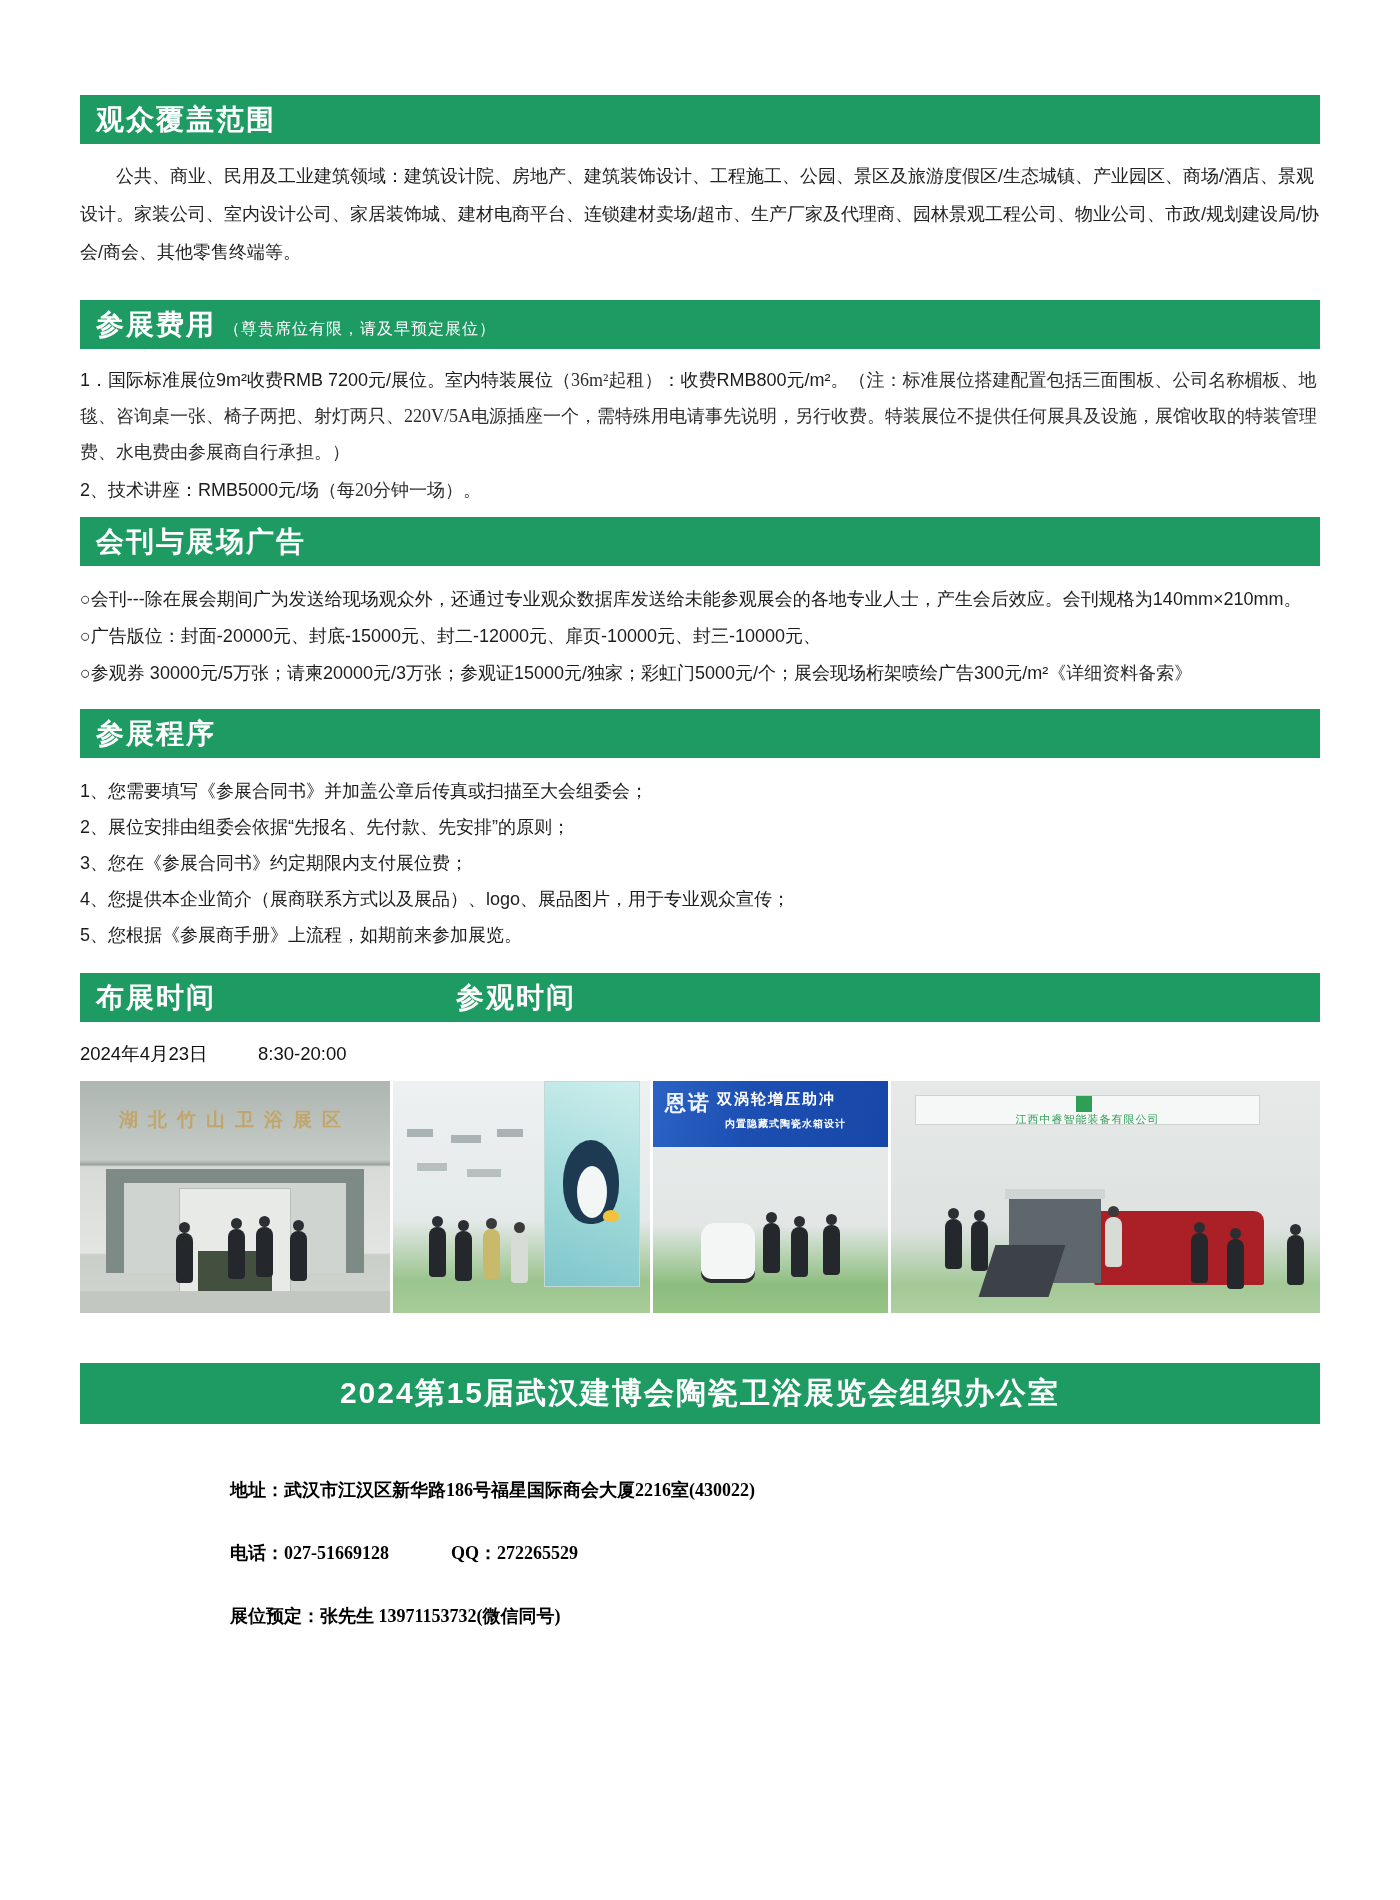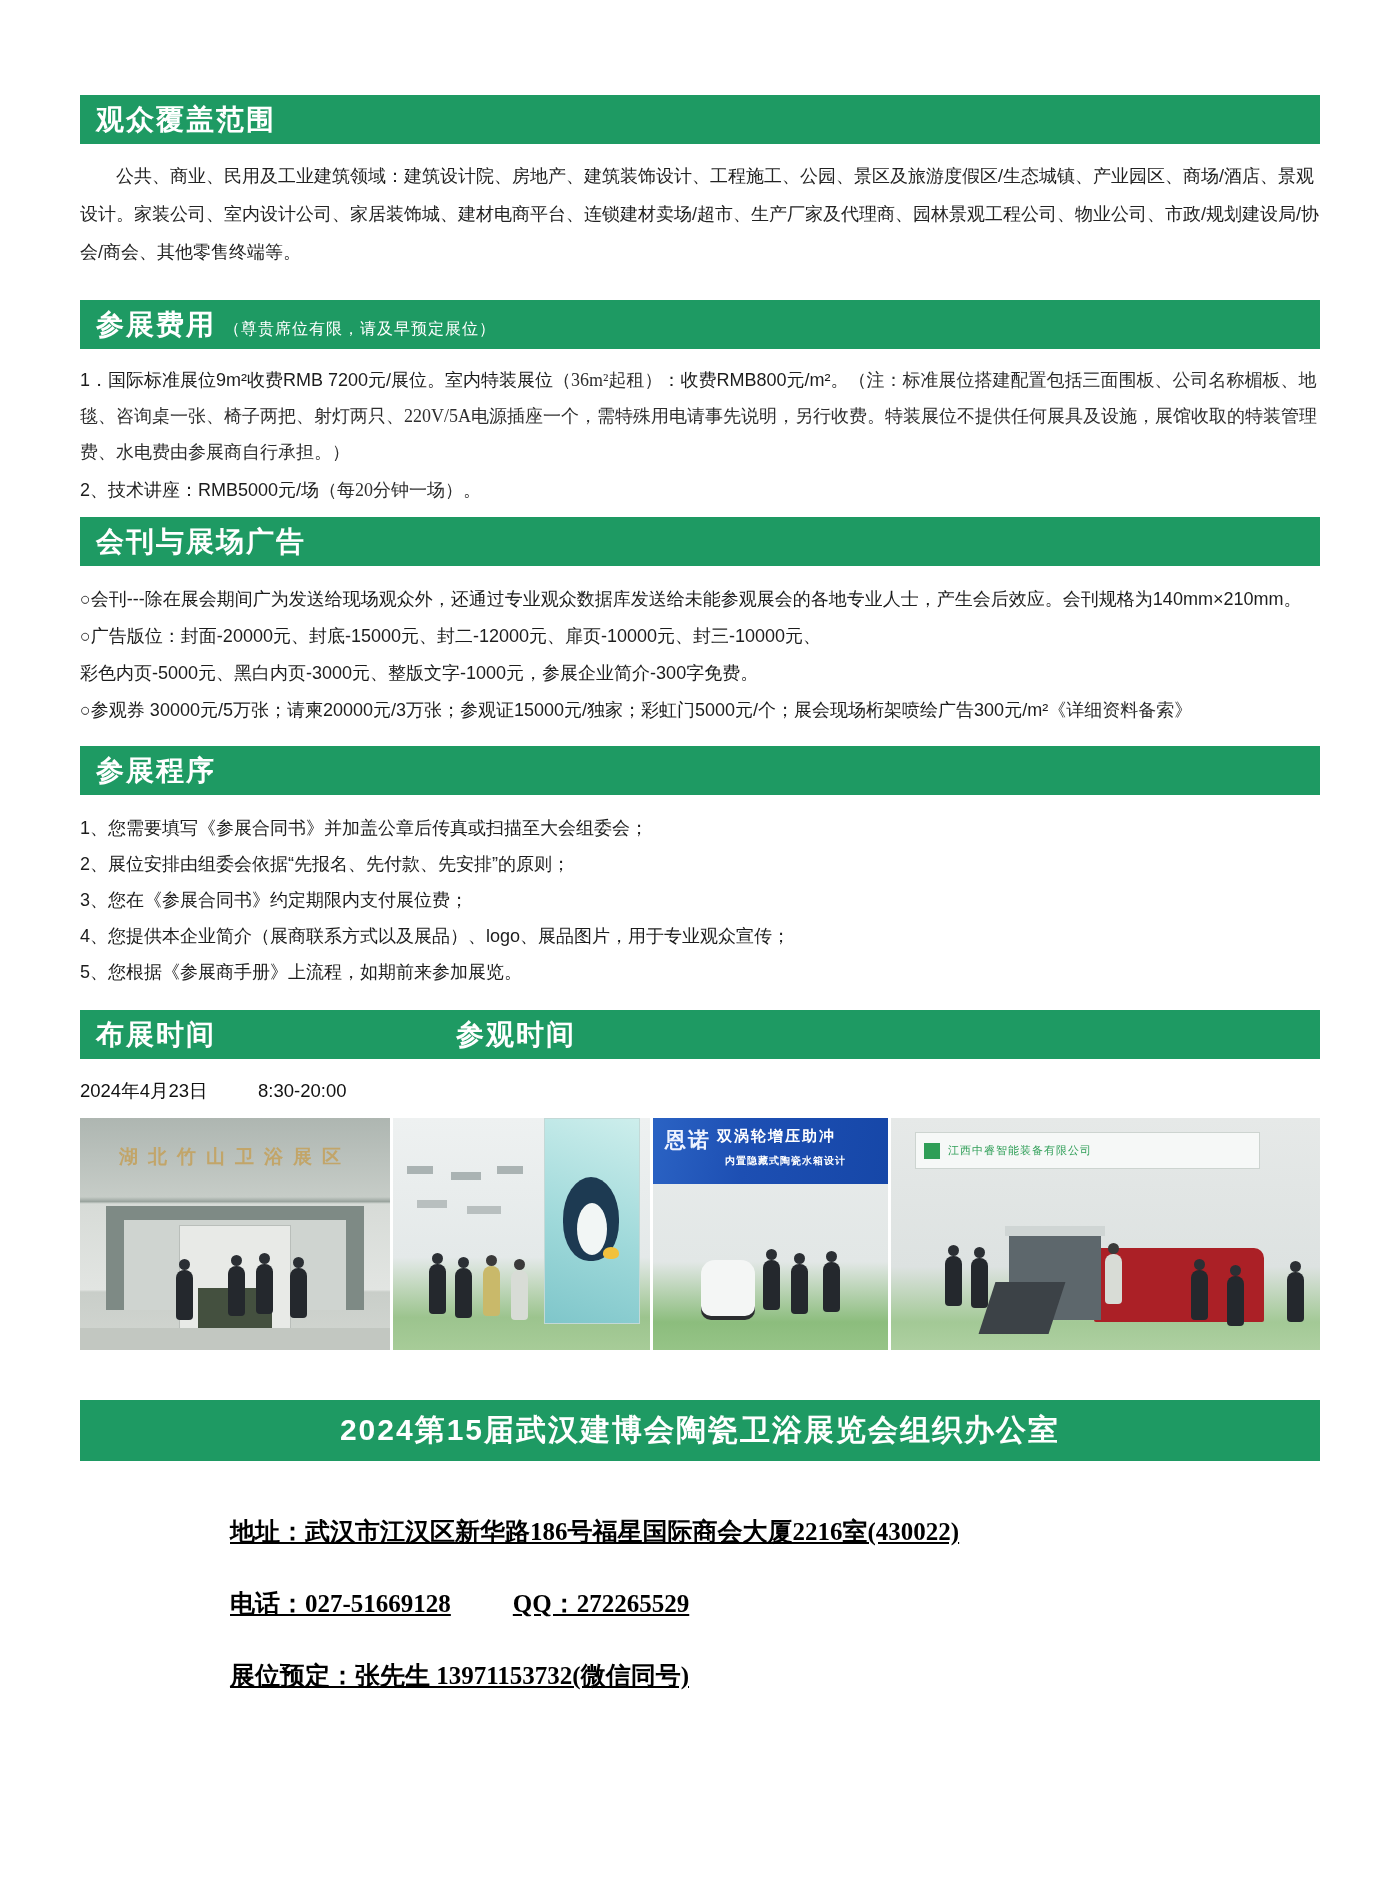--- a/index.html
+++ b/index.html
@@ -75,41 +75,41 @@
   .photo-3 { width:235px; background:linear-gradient(180deg,#e9ecec 0%,#e2e7e6 62%,#8cbd7d 88%,#96c487 100%); }
   .p3-banner { position:absolute; top:0; left:0; right:0; height:66px;
                background:linear-gradient(100deg,#2b63c4 0%,#1d4fb3 40%,#1647a8 100%); color:#fff; }
   .p3-brand  { position:absolute; top:8px; left:12px; font-size:21px; font-weight:700; color:#eef3ff; letter-spacing:2px; }
   .p3-line1  { position:absolute; top:9px;  left:64px; font-size:15px; font-weight:600; letter-spacing:2px; }
   .p3-line2  { position:absolute; top:36px; left:72px; font-size:10px; font-weight:700; letter-spacing:1px; }
   .p3-toilet { position:absolute; bottom:34px; left:48px; width:54px; height:56px; background:#f4f6f5;
                border-radius:14px 14px 10px 10px; box-shadow:0 4px 0 #2a2d2f; }
 
   .photo-4 { width:429px; background:linear-gradient(180deg,#e6e9e8 0%,#dde2e1 64%,#a3c996 88%,#aed0a1 100%); }
-  .p4-strip { position:absolute; top:14px; left:24px; right:60px; height:37px; background:#f6f8f7;
-              border:1px solid #cdd4d0; display:flex; align-items:center; padding:0 8px; }
+  .p4-strip { position:absolute; top:14px; left:24px; right:60px; height:30px; background:#f6f8f7;
+              border:1px solid #cdd4d0; display:flex; align-items:center; padding:0 8px;flex-direction:column; }
   .p4-logo  { width:16px; height:16px; background:#2f9e57; margin-right:8px; flex:none; }
   .p4-strip-text { color:#2f9e57; font-size:11px; letter-spacing:1px; white-space:nowrap; overflow:hidden; }
   .p4-cloth { position:absolute; right:56px; bottom:28px; width:170px; height:74px; background:#ab2026; border-radius:4px 10px 2px 2px; }
   .p4-counter { position:absolute; left:118px; bottom:30px; width:92px; height:84px; background:#5d676c; }
   .p4-counter::before { content:""; position:absolute; top:-10px; left:-4px; right:-4px; height:10px; background:#cfd5d4; }
   .p4-panel { position:absolute; left:96px; bottom:16px; width:70px; height:52px; background:#3c4247; transform:skewX(-18deg); }
 
   .fig { position:absolute; width:17px; height:50px; background:#24282d; border-radius:8px 8px 4px 4px; }
   .fig::before { content:""; position:absolute; top:-11px; left:3px; width:11px; height:11px; border-radius:50%; background:#2b2f34; }
   .fig.light { background:#c9b96a; } .fig.light::before { background:#3a3a3a; }
   .fig.white { background:#d8dcd6; } .fig.white::before { background:#3a3a3a; }
 
   
   .footer-bar { margin-top:50px; background:#1e9a63; height:61px;
                 display:flex; align-items:center; justify-content:center; }
   .footer-title { color:#fff; font-size:30px; font-weight:700; letter-spacing:2px; }
 
   .contact { margin:54px 0 0 150px; font-family:"Liberation Serif","DejaVu Serif",serif;
-             font-weight:700; font-size:25px; color:#000;text-decoration:underline; }
+             font-weight:700; font-size:18px; color:#000; }
   .contact-line { margin-bottom:39px; }
   .contact-qq { margin-left:62px; }
 </style>
 </head>
 <body>
 
 <div class="page">
 
   <div class="sec-audience">
     <div class="bar">
@@ -129,21 +129,20 @@
     </div>
   </div>
 
   <div class="sec-journal">
     <div class="bar">
       <span class="bar-title">会刊与展场广告</span>
     </div>
     <div class="journal-text">
       <p>○会刊---除在展会期间广为发送给现场观众外，还通过专业观众数据库发送给未能参观展会的各地专业人士，产生会后效应。会刊规格为140mm×210mm。</p>
       <p>○广告版位：封面-20000元、封底-15000元、封二-12000元、扉页-10000元、封三-10000元、</p>
-      <p>彩色内页-5000元、黑白内页-3000元、整版文字-1000元，参展企业简介-300字免费。</p>
       <p><span>○参观券 30000元/5万张；请柬20000元/3万张；参观证15000元/独家；彩虹门5000元/个；展会现场桁架喷绘广告300元/m²</span><span class="note">《详细资料备索》</span></p>
     </div>
   </div>
 
   <div class="sec-proc">
     <div class="bar">
       <span class="bar-title">参展程序</span>
     </div>
     <ul class="proc-list">
       <li>1、您需要填写《参展合同书》并加盖公章后传真或扫描至大会组委会；</li>

